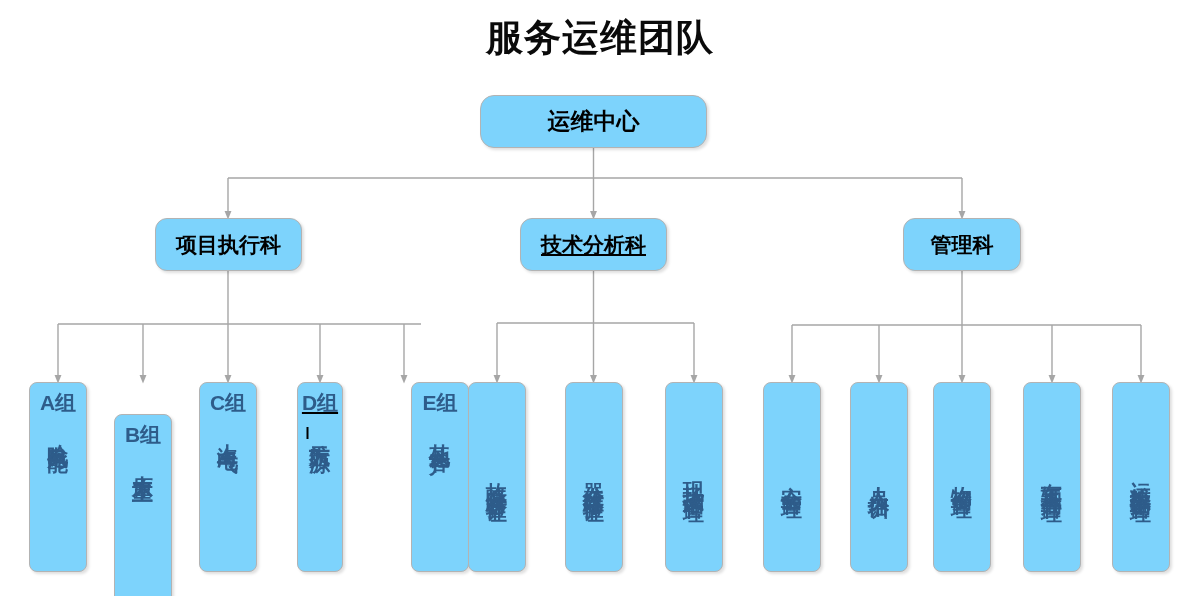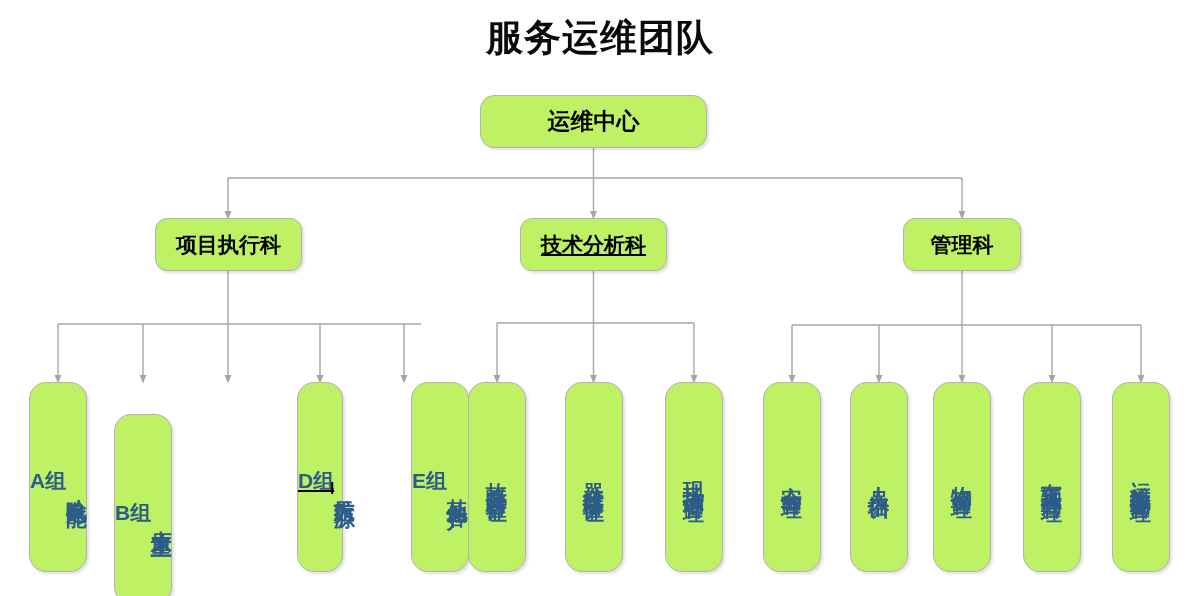--- a/index.html
+++ b/index.html
@@ -40,21 +40,21 @@
     top: 0;
     width: 1200px;
     height: 596px;
     pointer-events: none;
   }
 
   
   .node {
     position: absolute;
     box-sizing: border-box;
-    background: #bef264;
+    background: #7dd3fc;
     border: 1px solid #b3b3b3;
     border-radius: 12px;
     box-shadow: 2px 2px 3px rgba(0,0,0,0.13);
     display: flex;
     align-items: center;
     justify-content: center;
   }
 
   .node-root {
     border-radius: 14px;
@@ -68,22 +68,22 @@
 
   .node-dept .node-label {
     font-size: 21px;
     font-weight: bold;
     color: #000000;
     white-space: nowrap;
   }
 
   
   .node-leaf {
-    border-radius: 17px;
-    flex-direction: row;
+    border-radius: 8px;
+    flex-direction: column;
     justify-content: flex-start;
     padding-top: 9px;
   }
   .node-leaf .leaf-code {
     font-size: 21px;
     font-weight: bold;
     color: #2e5c8a;
     line-height: 1.05;
     white-space: nowrap;
   }
@@ -168,20 +168,24 @@
   </div>
 
   <div class="node node-leaf" style="left:29px; top:382px; width:58px; height:190px;">
     <span class="leaf-code">A组</span>
     <span class="leaf-name">哈电风能</span>
   </div>
   <div class="node node-leaf" style="left:114px; top:382px; width:58px; height:190px;margin-top:32px;">
     <span class="leaf-code">B组</span>
     <span class="leaf-name">太原重工</span>
   </div>
+  <div class="node node-leaf" style="left:199px; top:382px; width:58px; height:190px;">
+    <span class="leaf-code">C组</span>
+    <span class="leaf-name">上海电气</span>
+  </div>
   <div class="node node-leaf" style="left:297px; top:382px; width:46px; height:190px;text-decoration:underline;">
     <span class="leaf-code">D组</span>
     <span class="leaf-name">航天万源</span>
   </div>
   <div class="node node-leaf" style="left:375px; top:382px; width:58px; height:190px;margin-left:36px;">
     <span class="leaf-code">E组</span>
     <span class="leaf-name">其他客户</span>
   </div>
 
   <div class="node node-leaf no-code" style="left:468px; top:382px; width:58px; height:190px;">

